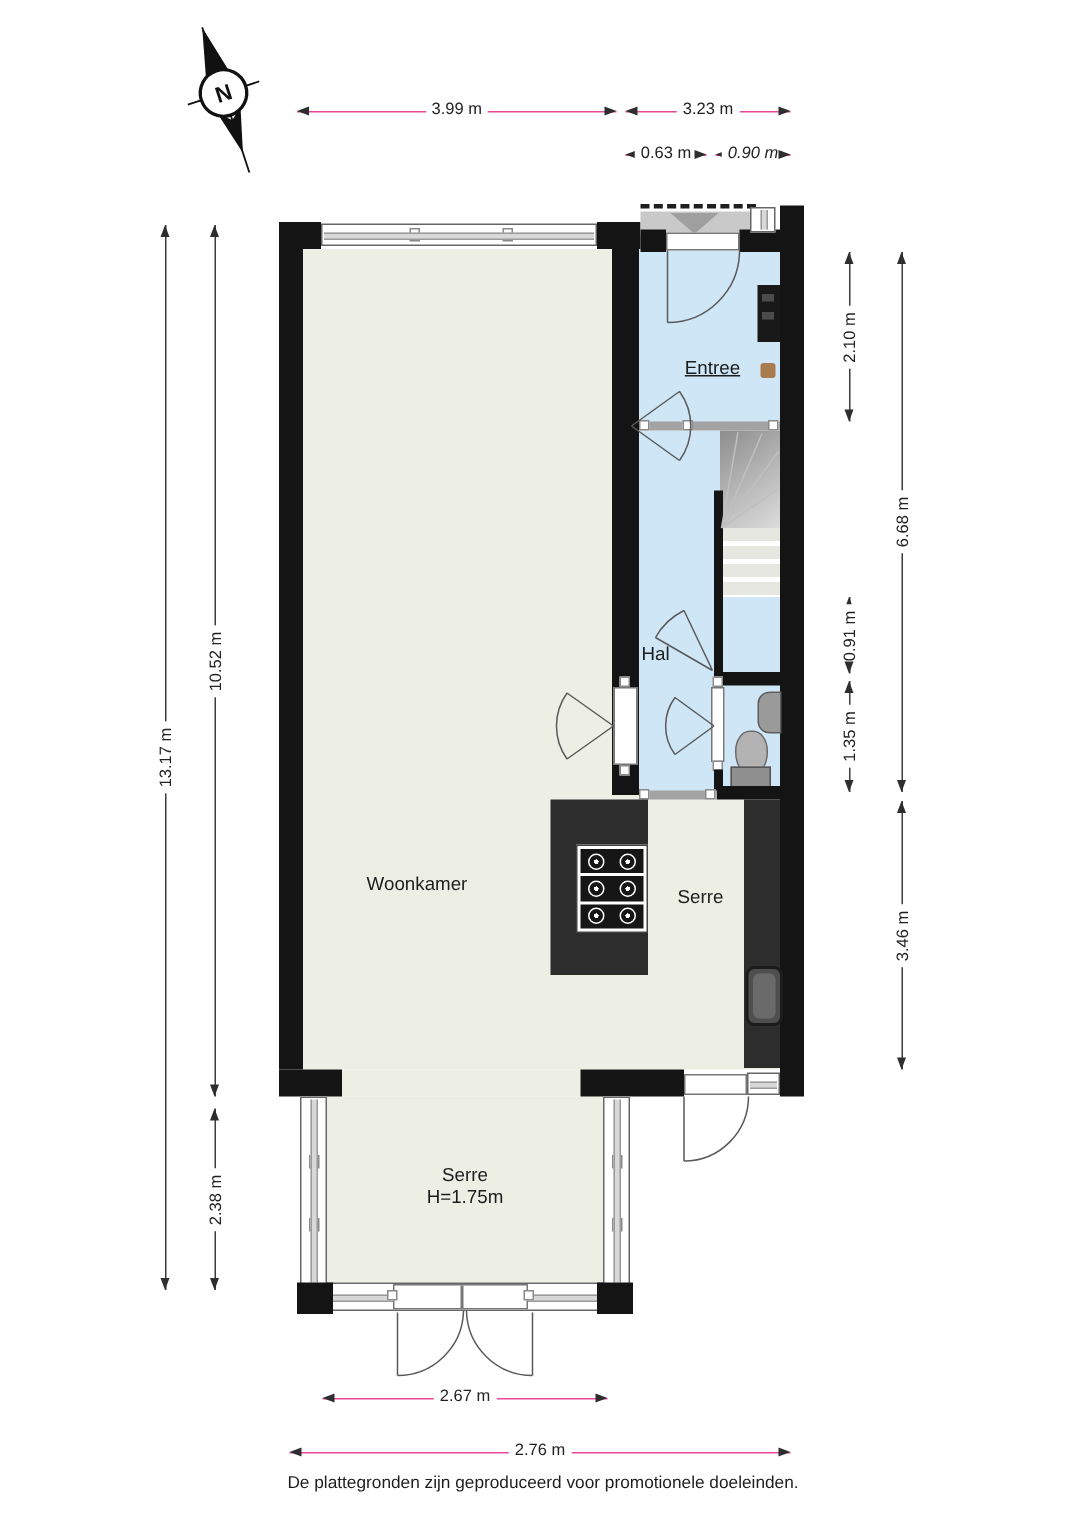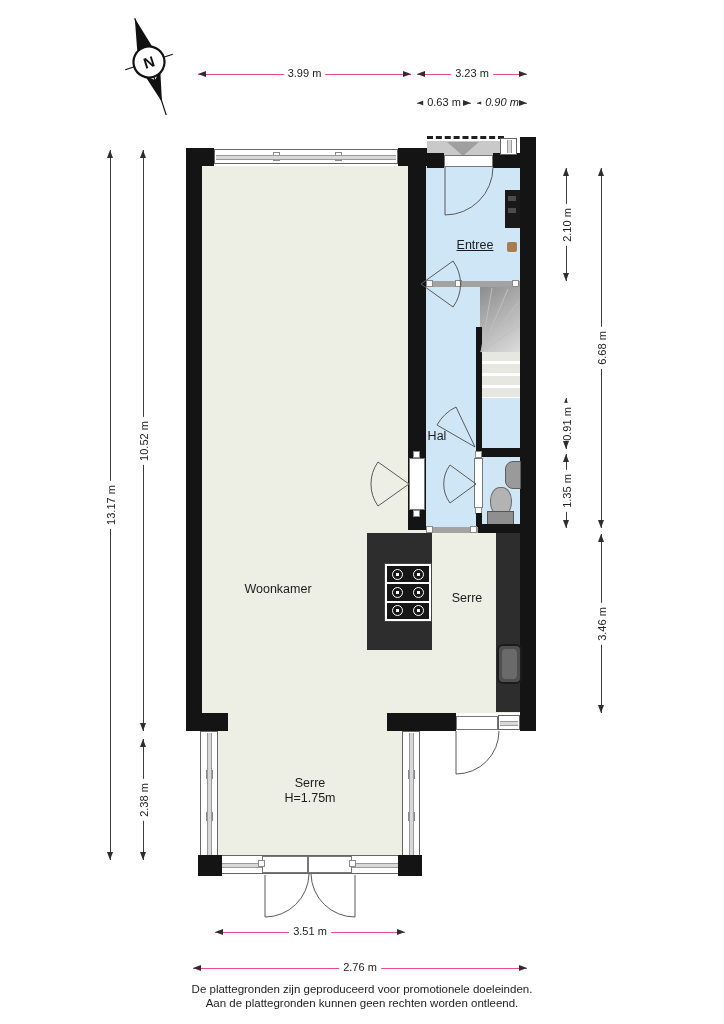--- a/index.html
+++ b/index.html
@@ -237,24 +237,23 @@
     <span class="lbl">0.91 m</span>
   </div>
   <div class="dim dim-v" style="left:566px;top:454px;height:74px;">
     <span class="lbl">1.35 m</span>
   </div>
   <div class="dim dim-v" style="left:601px;top:534px;height:179px;">
     <span class="lbl">3.46 m</span>
   </div>
 
   <div class="dim dim-h" style="left:215px;top:932px;width:190px;">
-    <span class="lbl">3.51 m</span>
+    <span class="lbl">2.67 m</span>
   </div>
   <div class="dim dim-h" style="left:193px;top:968px;width:334px;">
     <span class="lbl">2.76 m</span>
   </div>
 
   <div class="footer" style="top:982px;text-align:center;">
     <div>De plattegronden zijn geproduceerd voor promotionele doeleinden.</div>
-    <div>Aan de plattegronden kunnen geen rechten worden ontleend.</div>
   </div>
 
 </div>
 
 </body></html>

